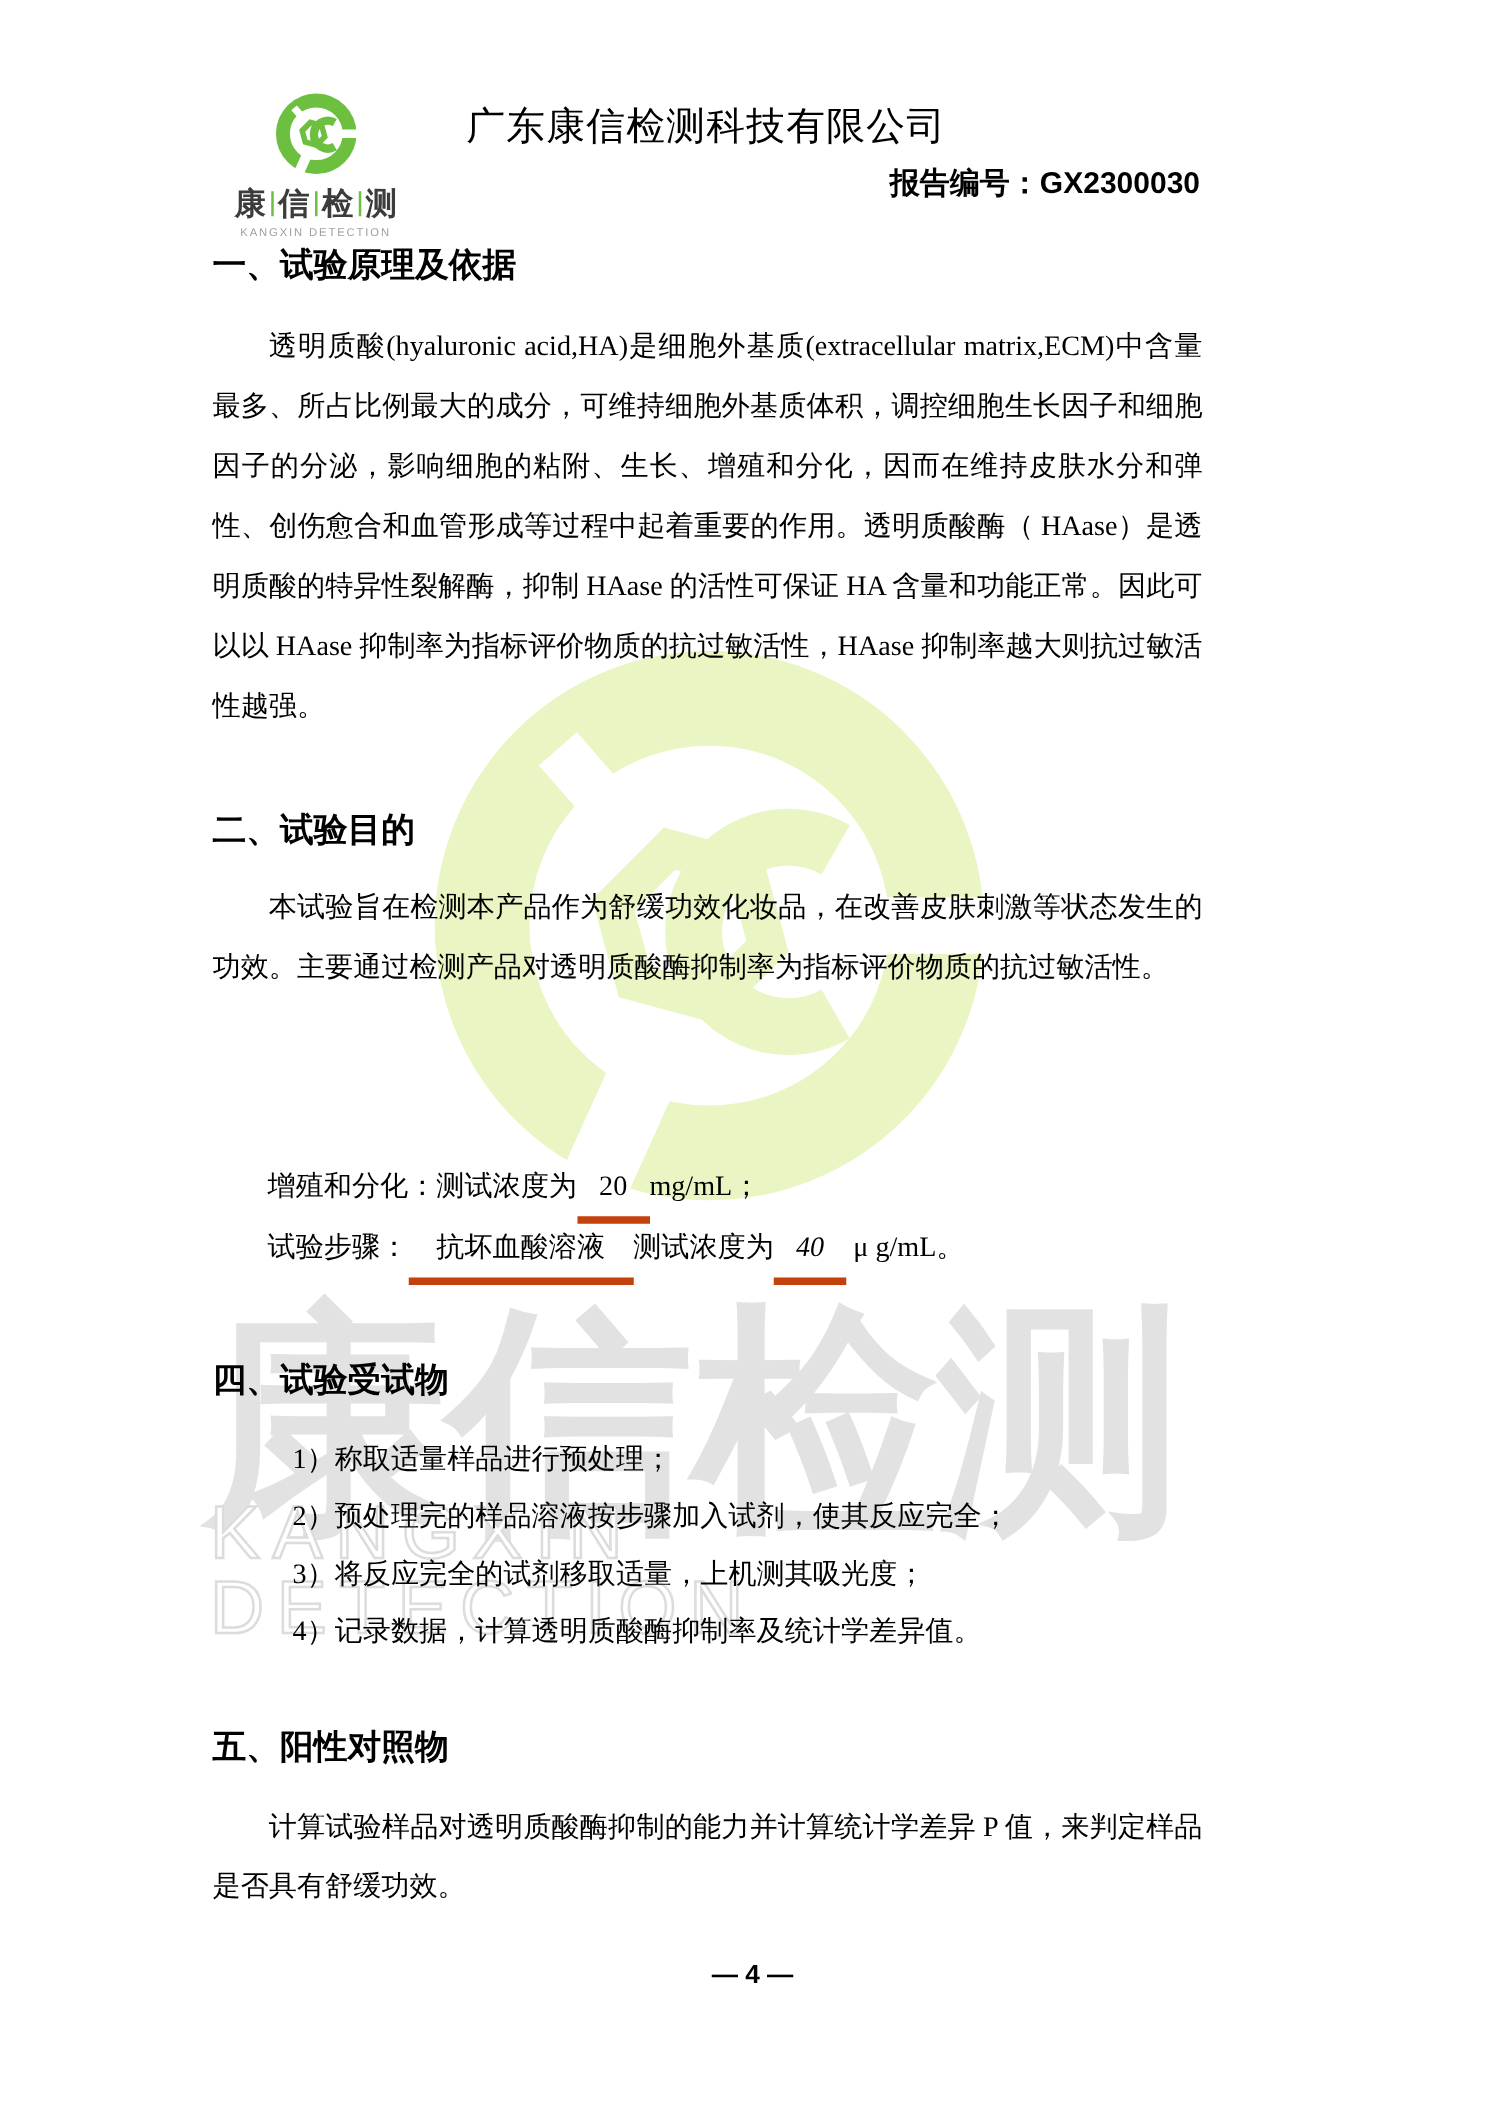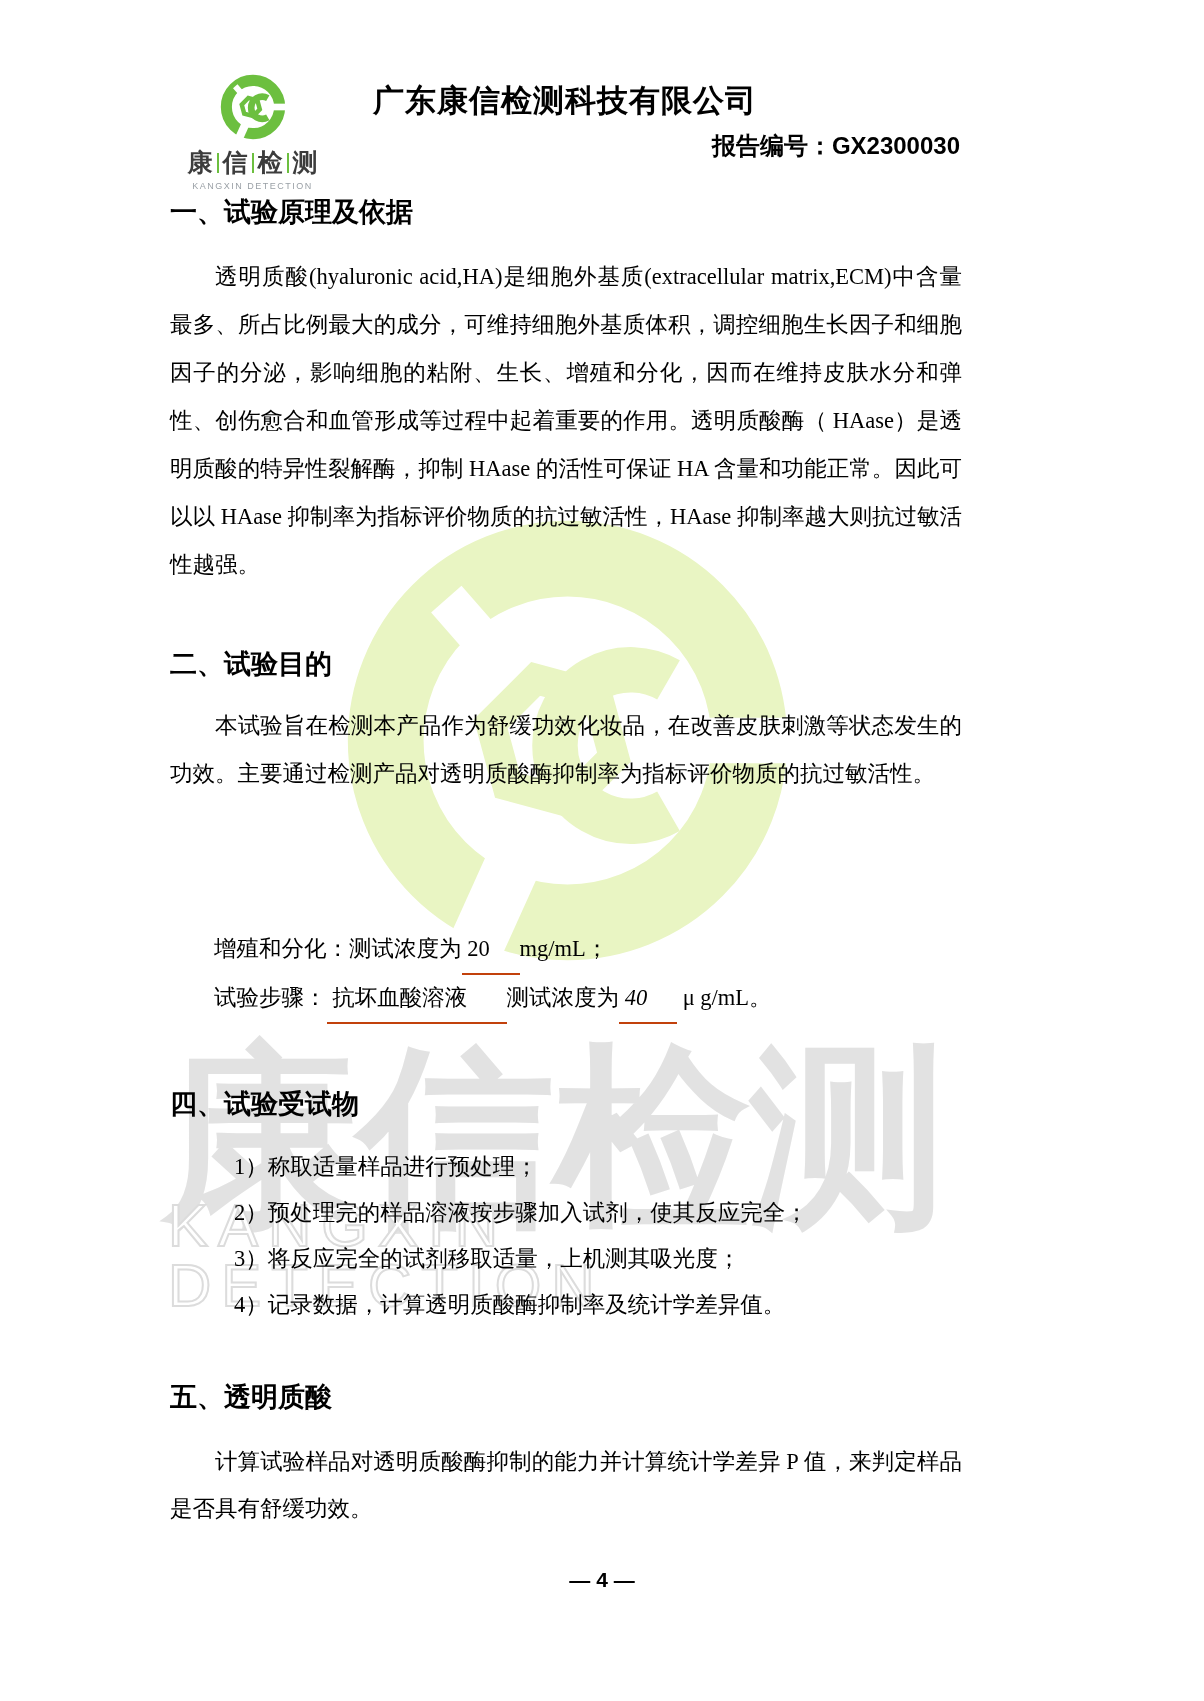--- a/index.html
+++ b/index.html
@@ -42,42 +42,42 @@
     font-family:"Liberation Sans","DejaVu Sans",sans-serif;
     font-weight:bold;font-size:25px;color:#3c3c3c;margin-top:2px;
   }
   .hdr-logo-cn .bar{width:2px;height:20px;background:#6cbf3f;}
   .hdr-logo-en{
     font-family:"Liberation Sans","DejaVu Sans",sans-serif;
     font-size:9px;letter-spacing:1.5px;color:#9aa0a6;margin-top:2px;
   }
   .company-title{
     position:absolute;left:170px;top:80px;width:790px;z-index:2;
-    text-align:center;font-weight:bold;font-size:31px;letter-spacing:1px;color:#000;
+    text-align:center;font-weight:normal;font-size:31px;letter-spacing:1px;color:#000;
   }
   .report-no{
     position:absolute;left:170px;top:130px;width:790px;z-index:2;
     text-align:right;font-weight:bold;font-size:24px;color:#000;
     font-family:"Liberation Sans","DejaVu Sans",sans-serif;
   }
   
   .sec-title{
     position:absolute;left:170px;width:790px;z-index:2;
     font-weight:bold;font-size:27px;color:#000;
   }
   .sec-para{
     position:absolute;left:170px;width:792px;z-index:2;
     font-size:22.5px;line-height:48px;text-align:justify;
     text-indent:2em;color:#000;
   }
   .sec-line{
     position:absolute;left:214px;width:750px;z-index:2;
     font-size:22.5px;line-height:49px;color:#000;white-space:pre-wrap;
   }
-  .uline{border-bottom:2px solid #c2410c;white-space:pre;display:inline-block;text-align:left;}
+  .uline{border-bottom:6px solid #c2410c;white-space:pre;display:inline-block;text-align:center;}
   .u-20{min-width:58px;}
   .u-pos{min-width:180px;}
   .u-40{min-width:58px;font-style:italic;}
   .steps{position:absolute;left:214px;width:750px;z-index:2;}
   .step{font-size:22.5px;line-height:46px;color:#000;margin-left:20px;}
   .page-num{
     position:absolute;left:0;top:1568px;width:1204px;z-index:2;
     text-align:center;font-weight:bold;font-size:21px;color:#000;
     font-family:"Liberation Sans","DejaVu Sans",sans-serif;
   }
@@ -145,18 +145,18 @@
   <div class="sec-line" style="top:973px"><span>试验步骤：</span><span class="uline u-pos"> 抗坏血酸溶液 </span><span>测试浓度为</span><span class="uline u-40"> 40 </span><span> μ g/mL。</span></div>
 
   <div class="sec-title" style="top:1086px">四、试验受试物</div>
   <div class="steps" style="top:1144px">
     <div class="step">1）称取适量样品进行预处理；</div>
     <div class="step">2）预处理完的样品溶液按步骤加入试剂，使其反应完全；</div>
     <div class="step">3）将反应完全的试剂移取适量，上机测其吸光度；</div>
     <div class="step">4）记录数据，计算透明质酸酶抑制率及统计学差异值。</div>
   </div>
 
-  <div class="sec-title" style="top:1379px">五、透明质酸</div>
+  <div class="sec-title" style="top:1379px">五、阳性对照物</div>
   <div class="sec-para" style="top:1438px;line-height:47px">计算试验样品对透明质酸酶抑制的能力并计算统计学差异 P 值，来判定样品是否具有舒缓功效。</div>
 
   <div class="page-num">— 4 —</div>
 
 </div>
 
 </body></html>

